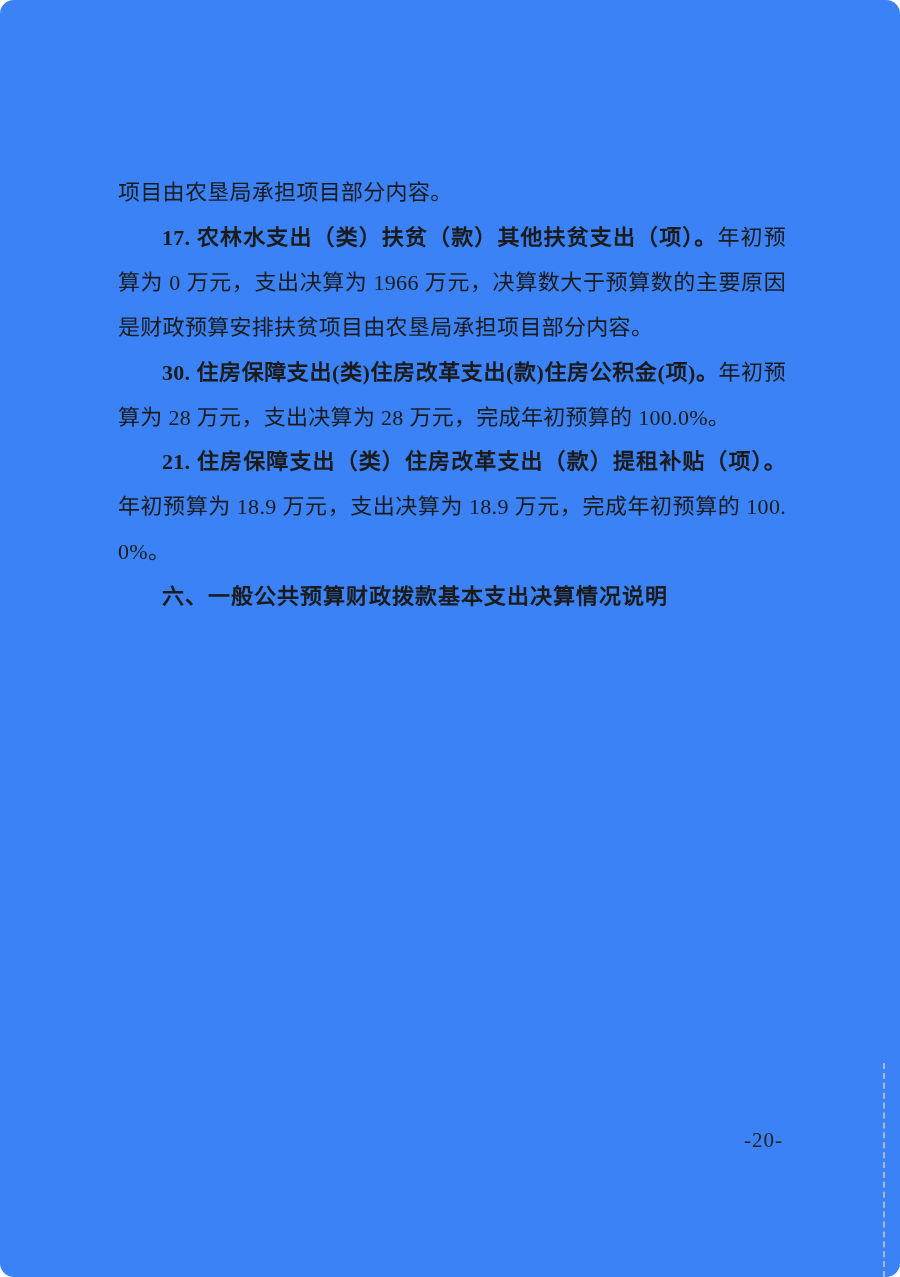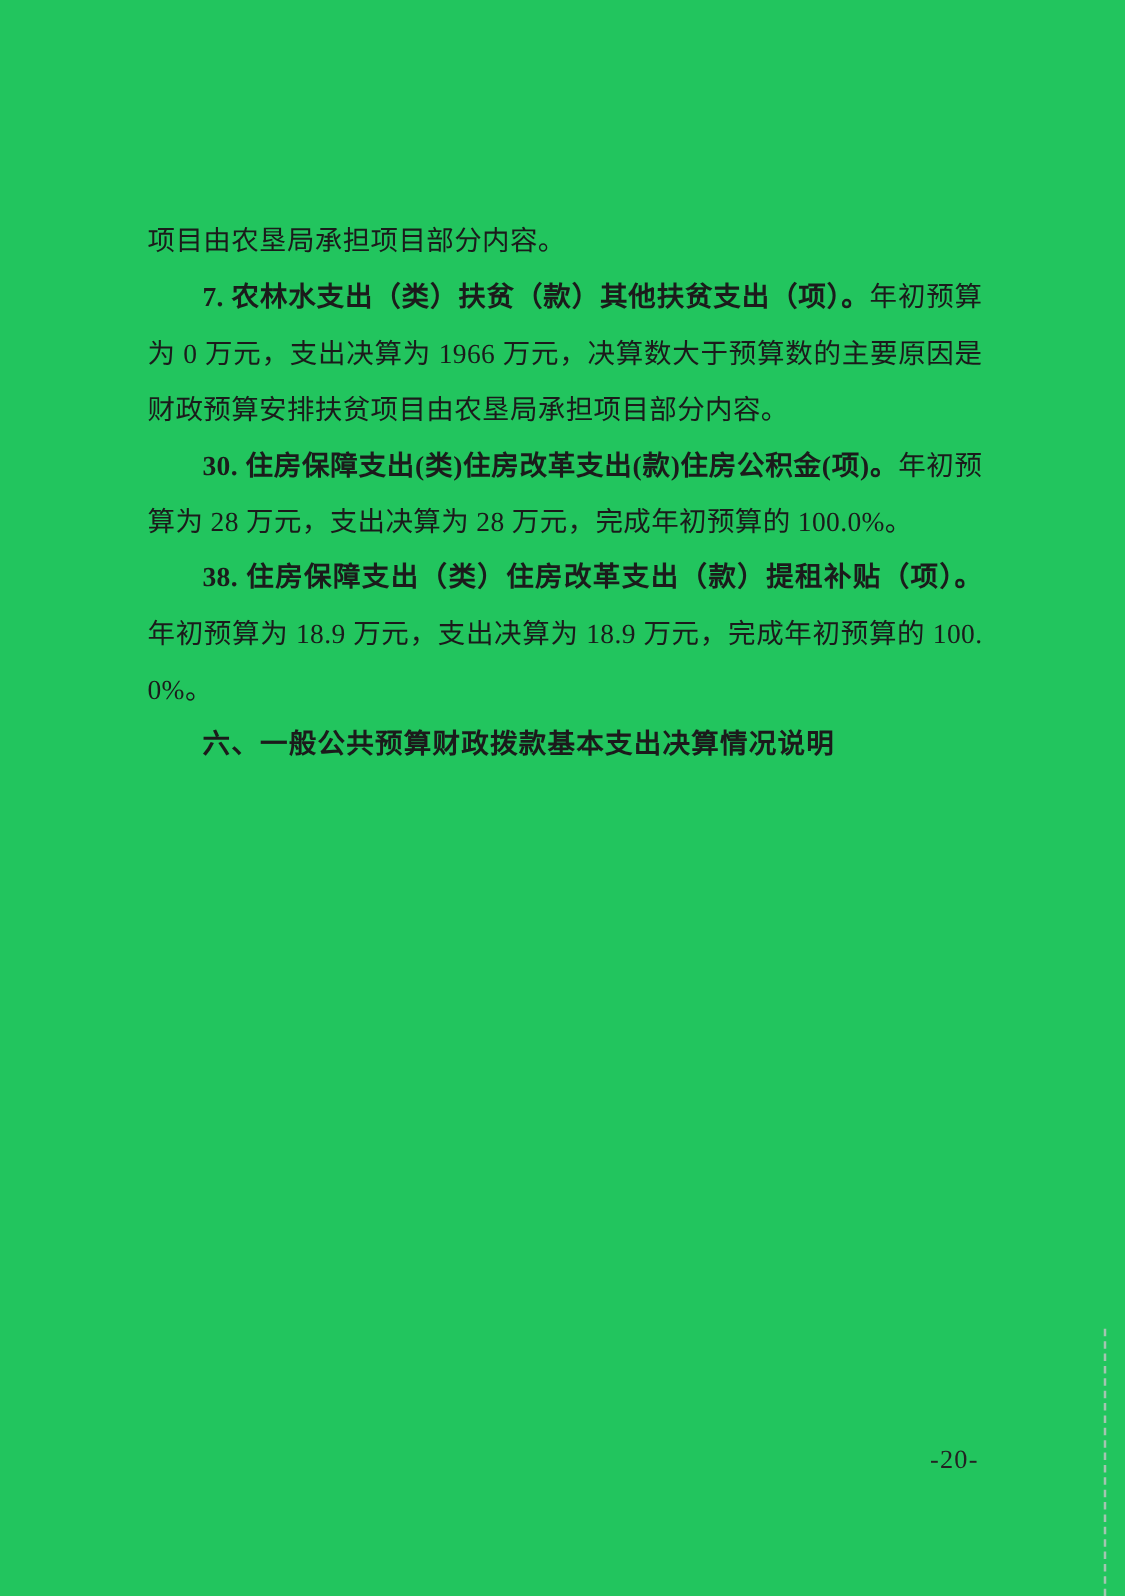--- a/index.html
+++ b/index.html
@@ -11,21 +11,22 @@
     height: 1277px;
     position: relative;
     background: #fefefe;
     overflow: hidden;
     font-family: "Liberation Serif", "DejaVu Serif", serif;
     color: #1b1b1b;
   }
   .page {
     position: absolute;
     inset: 0;
-    background: #22c55e;
+    background: #3b82f6;
+    border-radius: 14px;
   }
   .content {
     position: absolute;
     left: 118px;
     top: 171px;
     width: 668px;
   }
   .para {
     margin: 0;
     font-size: 22px;
@@ -37,59 +38,58 @@
   }
   .para.no-indent {
     text-indent: 0;
   }
   .head {
     font-weight: 700;
   }
   .section-heading {
     font-weight: 700;
     text-align: left;
-    font-family: Liberation Mono, monospace;
+    font-family: Liberation Serif, serif;
     letter-spacing: 1px;
   }
   .page-number {
     position: absolute;
     top: 1128px;
     right: 117px;
     font-size: 21px;
     letter-spacing: 1px;
     font-family: "Liberation Serif", "DejaVu Serif", serif;
     color: #222;
-    margin-top: 27px;
   }
   .scan-dashed-line {
     position: absolute;
     left: 883px;
     top: 1063px;
     height: 214px;
     width: 0;
     border-left: 2px dashed #c6c6c6;
     opacity: 0.8;
   }
 </style>
 </head>
 <body>
 
 <div class="page">
 
   <div class="content">
 
     <p class="para no-indent"><span>项目由农垦局承担项目部分内容。</span></p>
 
-    <p class="para"><span class="head">7. 农林水支出（类）扶贫（款）其他扶贫支出（项）。</span><span>年初预算为 0 万元，支出决算为 1966 万元，决算数大于预算数的主要原因是财政预算安排扶贫项目由农垦局承担项目部分内容。</span></p>
+    <p class="para"><span class="head">17. 农林水支出（类）扶贫（款）其他扶贫支出（项）。</span><span>年初预算为 0 万元，支出决算为 1966 万元，决算数大于预算数的主要原因是财政预算安排扶贫项目由农垦局承担项目部分内容。</span></p>
 
 
 
     <p class="para"><span class="head">30. 住房保障支出(类)住房改革支出(款)住房公积金(项)。</span><span>年初预算为 28 万元，支出决算为 28 万元，完成年初预算的 100.0%。</span></p>
 
-    <p class="para"><span class="head">38. 住房保障支出（类）住房改革支出（款）提租补贴（项）。</span><span>年初预算为 18.9 万元，支出决算为 18.9 万元，完成年初预算的 100.0%。</span></p>
+    <p class="para"><span class="head">21. 住房保障支出（类）住房改革支出（款）提租补贴（项）。</span><span>年初预算为 18.9 万元，支出决算为 18.9 万元，完成年初预算的 100.0%。</span></p>
 
     <p class="para section-heading">六、一般公共预算财政拨款基本支出决算情况说明</p>
 
 
   </div>
 
   <div class="page-number">-20-</div>
 
   <div class="scan-dashed-line"></div>
 

